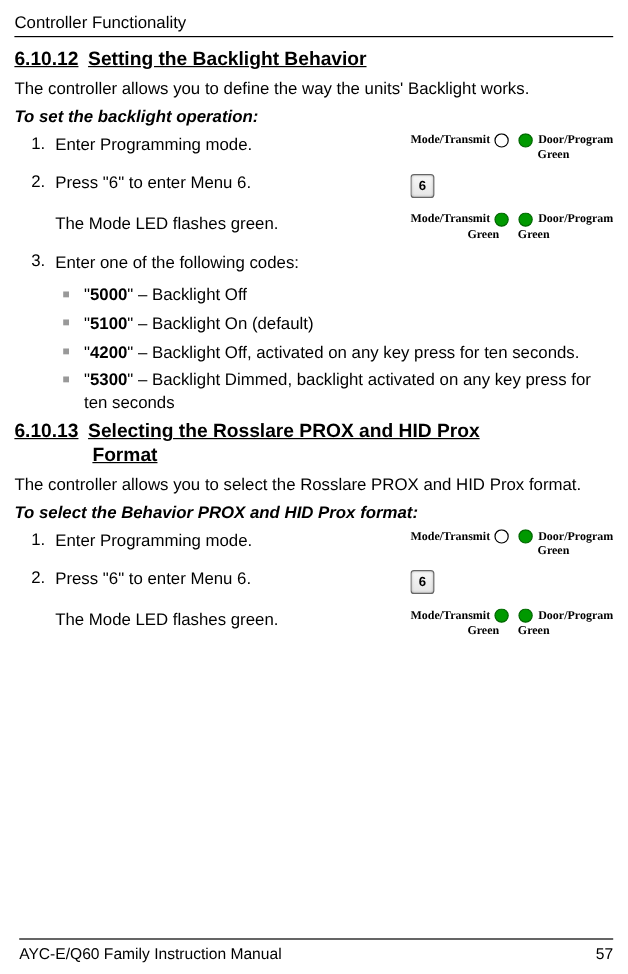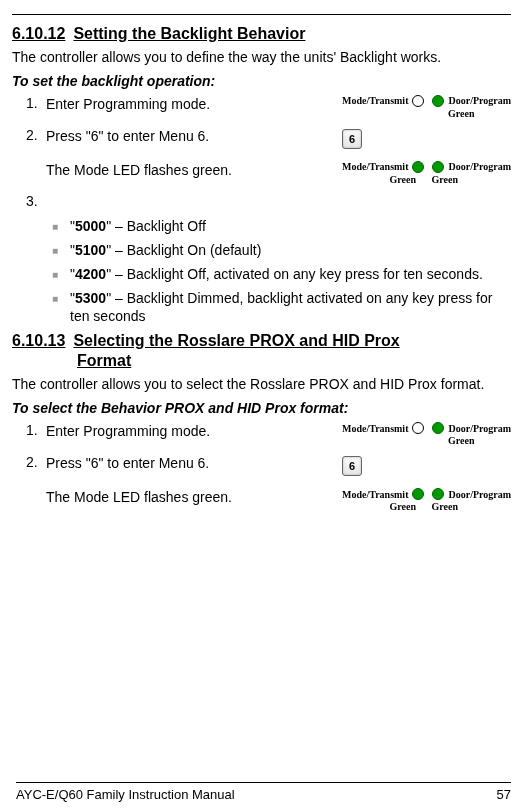--- a/index.html
+++ b/index.html
@@ -166,20 +166,21 @@
     border-top: 1px solid #000;
     padding-top: 4px;
     font-size: 13px;
     font-weight: 300;
   }
 </style>
 </head>
 <body>
 
 <div class="header-row">
+  <span class="header-title">Controller Functionality</span>
 </div>
 
 <div class="section-num">
   <span class="num">6.10.12</span><span>Setting the Backlight Behavior</span>
 </div>
 <div class="body-text">The controller allows you to define the way the units' Backlight works.</div>
 <div class="bold-italic-title">To set the backlight operation:</div>
 
 <div class="step-row">
   <div class="step-left">
@@ -221,20 +222,21 @@
       <span class="circle-green"></span>
       <span class="lbl">Door/Program</span>
     </div>
     <div class="led-sub"><span style="display:inline-block;width:74px;text-align:right">Green</span><span style="display:inline-block;width:42px;text-align:right">Green</span></div>
   </div>
 </div>
 
 <div class="step-row" style="margin-top:4px;">
   <div class="step-left" style="width:100%">
     <div class="step-num">3.</div>
+    <div class="step-text">Enter one of the following codes:</div>
   </div>
 </div>
 
 <div class="sub-bullet">
   <span class="bullet-dot">■</span>
   <span class="bullet-text">"<b>5000</b><span>" – Backlight Off</span></span>
 </div>
 <div class="sub-bullet">
   <span class="bullet-dot">■</span>
   <span class="bullet-text">"<b>5100</b><span>" – Backlight On (default)</span></span>

